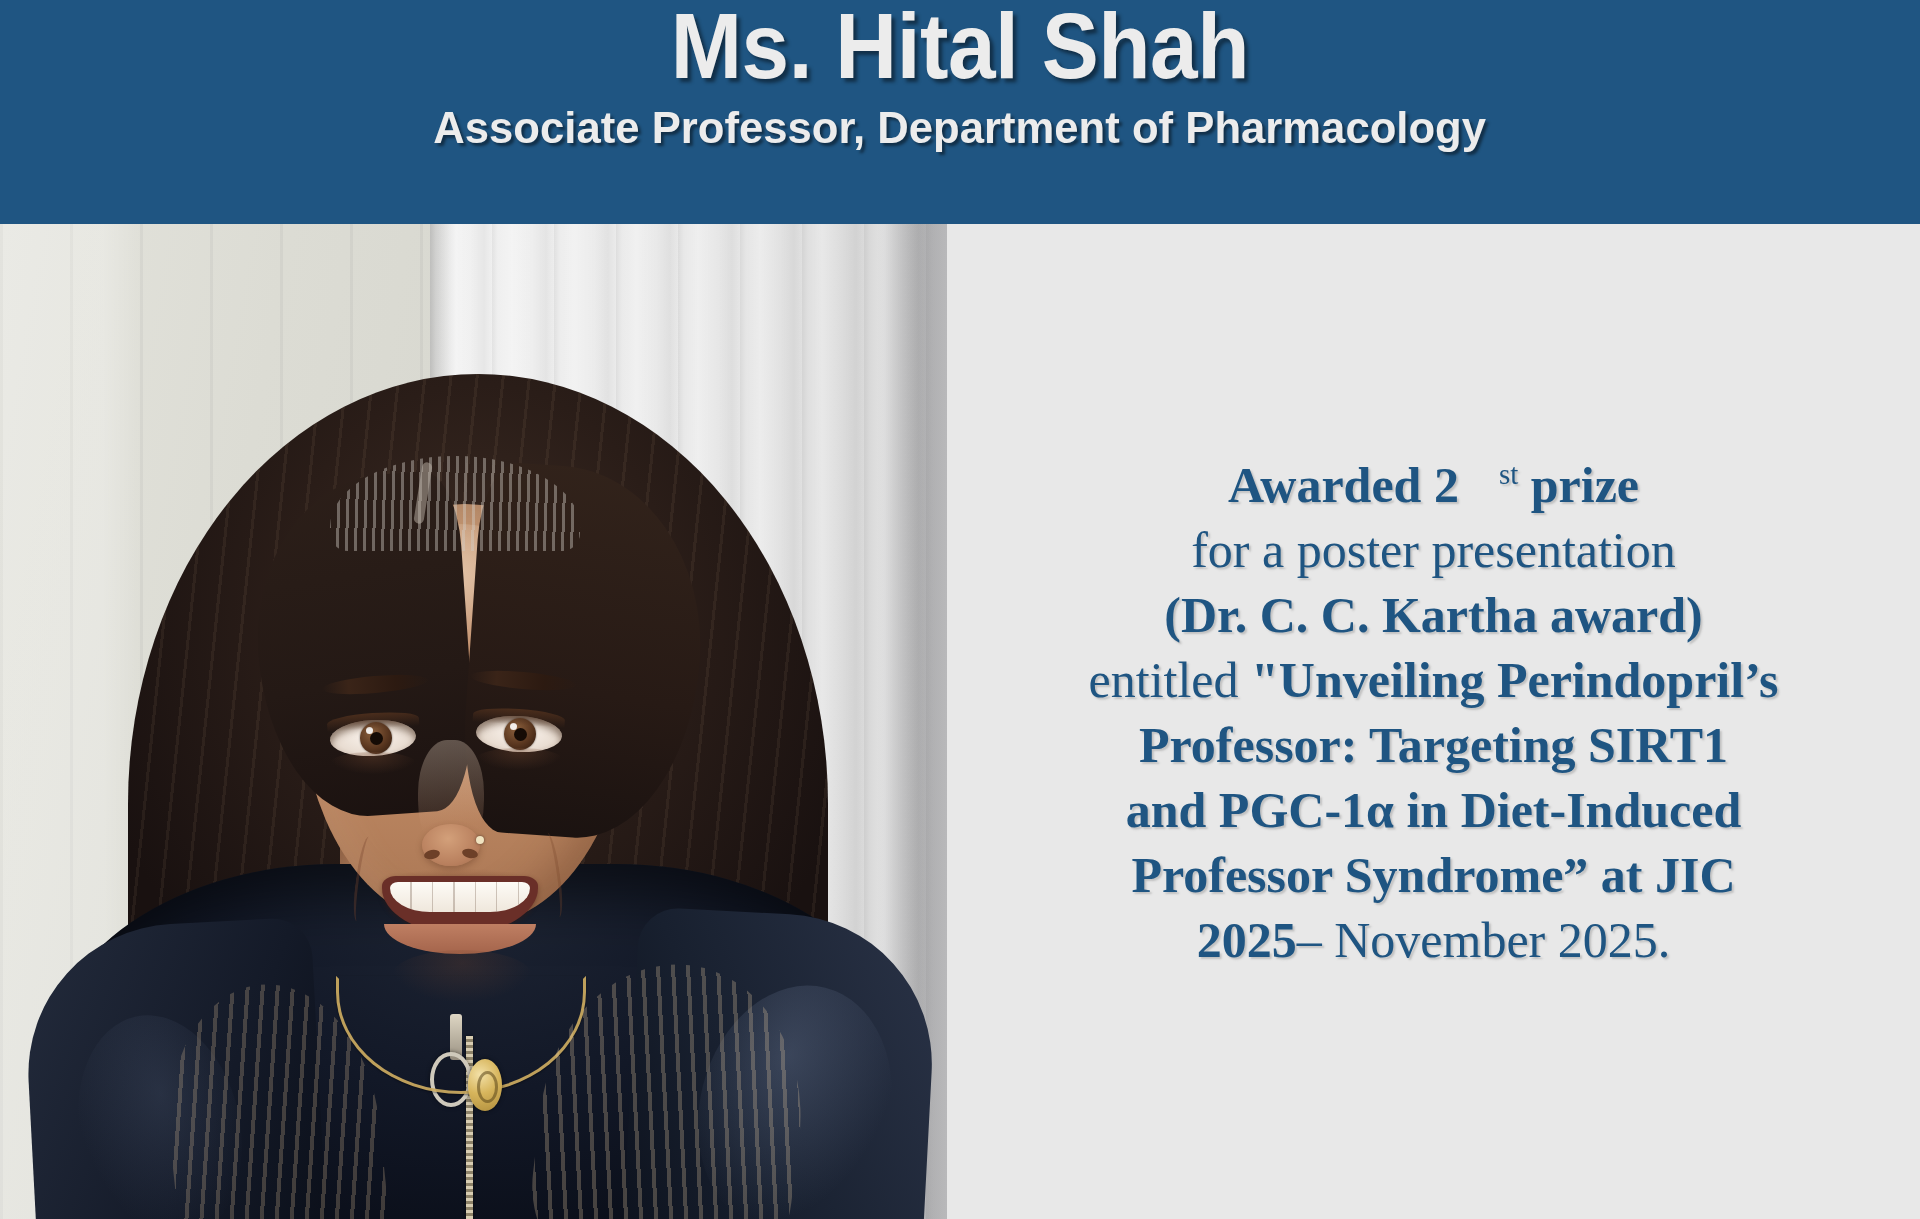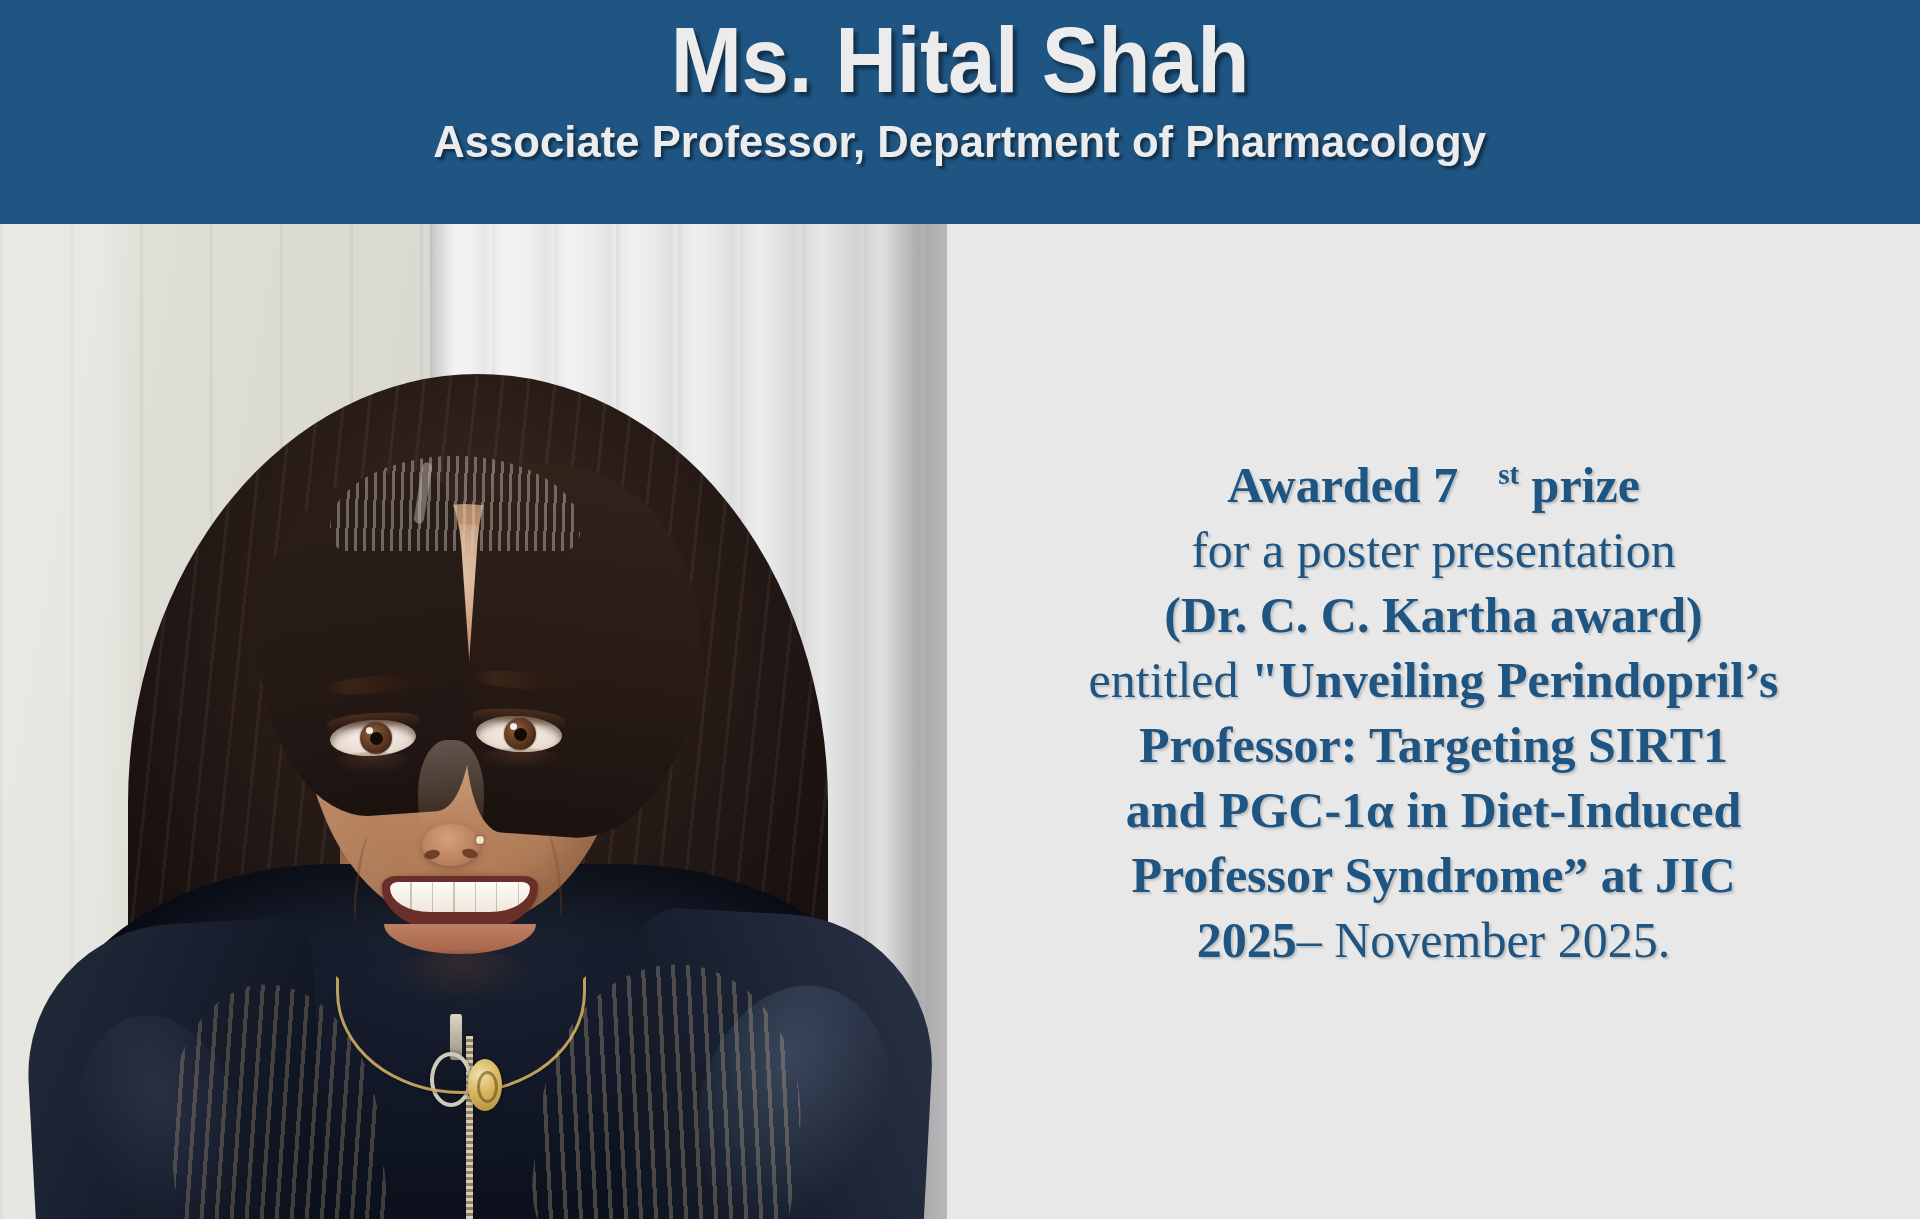--- a/index.html
+++ b/index.html
@@ -7,21 +7,20 @@
   body { font-family:"Liberation Sans", sans-serif; }
 
   .slide { position:relative; width:1920px; height:1219px; overflow:hidden; background:#E8E8E8; }
 
   
   .header {
     position:absolute; left:0; top:0; width:1920px; height:224px;
     background:#1F5582;
     display:flex; flex-direction:column;
     align-items:center; justify-content:flex-start;
-    padding-top:14px;
     z-index:20;
   }
   .header-title {
     font-family:"Liberation Sans", sans-serif;
     font-weight:700;
     font-size:92px;
     line-height:1.02;
     letter-spacing:-0.5px;
     color:#ECECEC;
     text-shadow:4px 4px 4px rgba(0,0,0,0.45);
@@ -345,21 +344,21 @@
     width:880px;
     text-align:center;
     font-family:"Liberation Serif", serif;
     font-size:50px;
     line-height:1.30;
     color:#1F5582;
     text-shadow:2px 2px 2px rgba(120,120,120,0.35);
     margin-top:-18px;
   }
   .award-text b{ font-weight:700; }
-  .award-text sup{ font-size:.58em; vertical-align:super; font-weight:700;margin-left:40px; }
+  .award-text sup{ font-size:.58em; vertical-align:super; font-weight:400;margin-left:40px; }
   .ln{ display:block; }
 </style>
 </head>
 <body>
 
 <div class="slide">
 
   <div class="header">
     <div class="header-title">Ms. Hital Shah</div>
     <div class="header-subtitle">Associate Professor, Department of Pharmacology</div>
@@ -432,21 +431,21 @@
       <div class="lip-lower"></div>
       <div class="chin-shade"></div>
 
       <div class="hair-sheen-l"></div>
       <div class="hair-sheen-r"></div>
     </div>
   </div>
 
   <div class="textpanel">
     <div class="award-text">
-      <span class="ln"><b>Awarded 7</b><b><sup>st</sup></b><b> prize</b></span>
+      <span class="ln"><b>Awarded 2</b><b><sup>st</sup></b><b> prize</b></span>
       <span class="ln">for a poster presentation</span>
       <span class="ln"><b>(Dr. C. C. Kartha award)</b></span>
       <span class="ln"><span>entitled </span><b>"Unveiling Perindopril’s</b></span>
       <span class="ln"><b>Professor: Targeting SIRT1</b></span>
       <span class="ln"><b>and PGC-1α in Diet-Induced</b></span>
       <span class="ln"><b>Professor Syndrome” at JIC</b></span>
       <span class="ln"><b>2025</b><span>– November 2025.</span></span>
     </div>
   </div>
 

